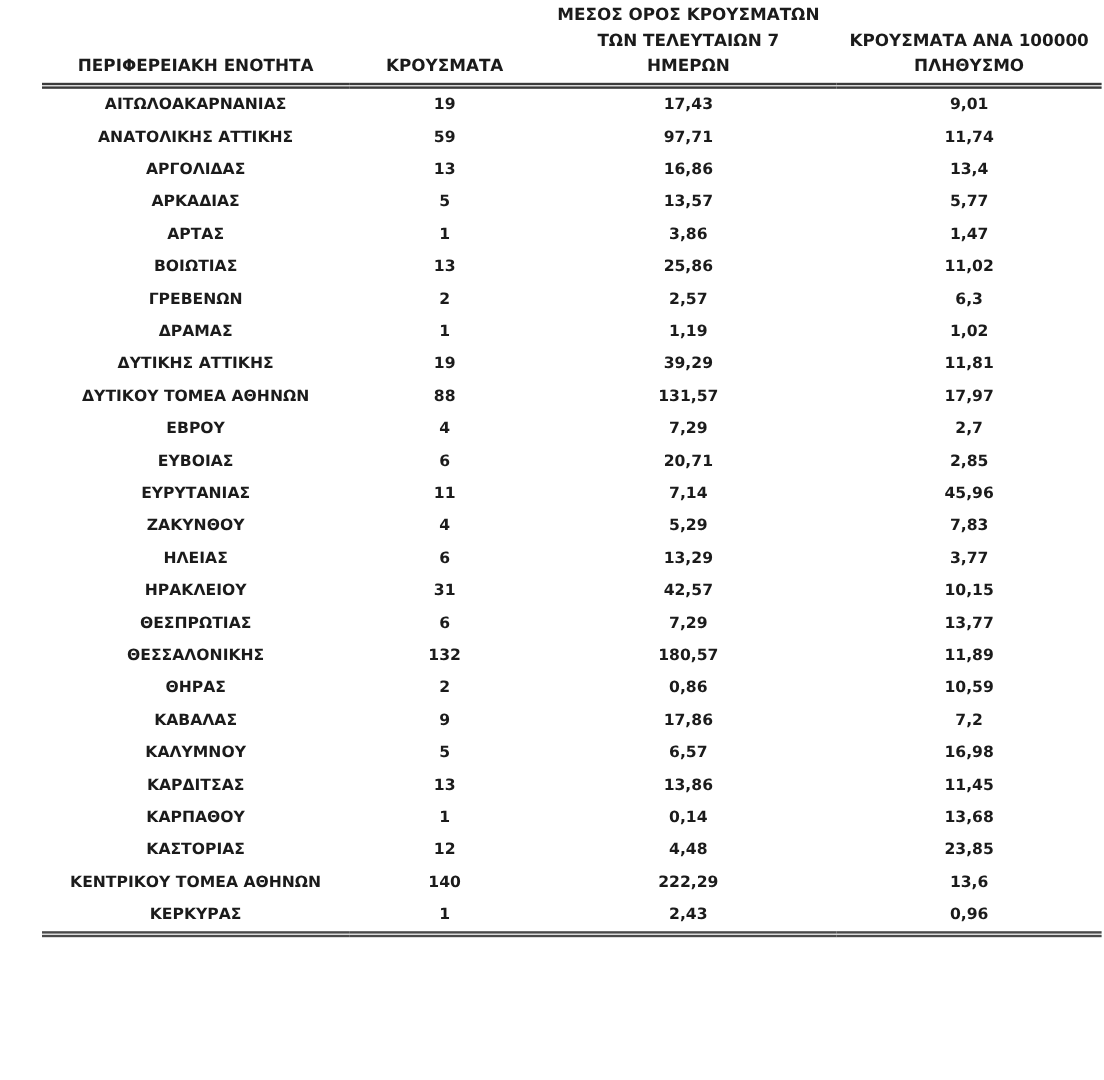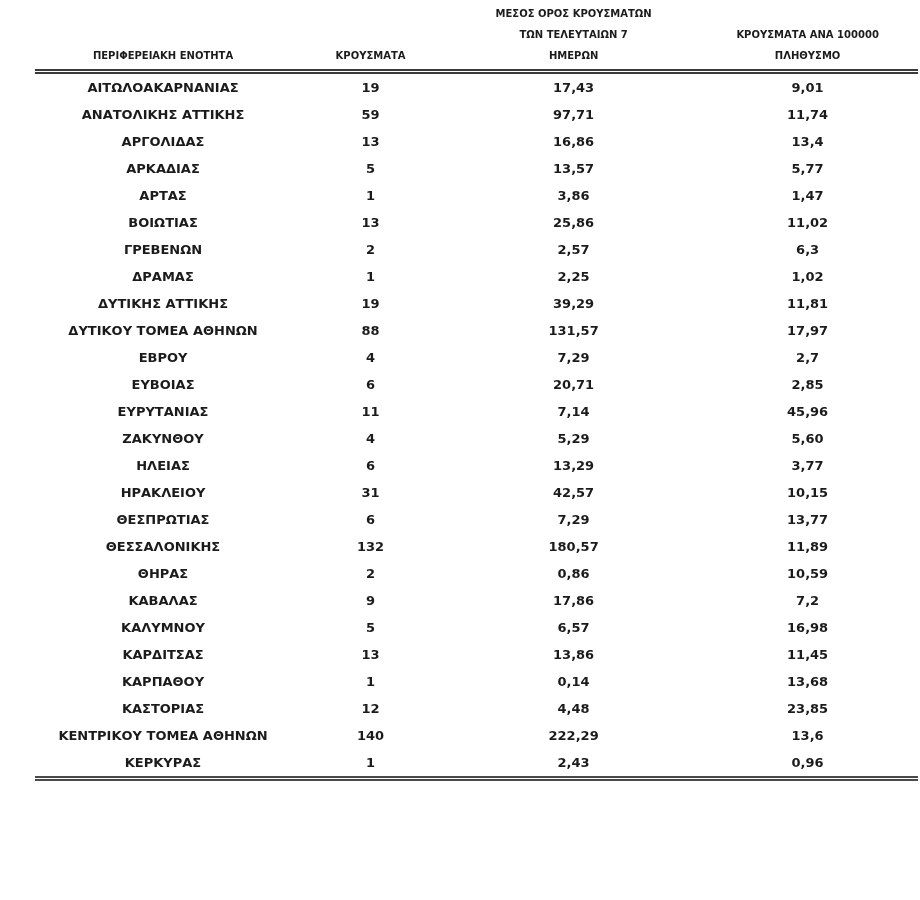--- a/index.html
+++ b/index.html
@@ -28,21 +28,21 @@
   }
   col.c1 { width: 29%; }
   col.c2 { width: 18%; }
   col.c3 { width: 28%; }
   col.c4 { width: 25%; }
 
   thead th {
     vertical-align: bottom;
     text-align: center;
     font-weight: bold;
-    font-size: 10px;
+    font-size: 14px;
     line-height: 21px;
     padding: 0 2px 3px 2px;
     border-bottom: 5px double #3a3a3a;
     color: #1b1b1b;
   }
   thead th .hline {
     display: block;
     white-space: nowrap;
   }
   tbody td {
@@ -138,21 +138,21 @@
   <tr>
     <td>ΓΡΕΒΕΝΩΝ</td>
     <td>2</td>
     <td>2,57</td>
     <td>6,3</td>
   </tr>
 
   <tr>
     <td>ΔΡΑΜΑΣ</td>
     <td>1</td>
-    <td>2,25</td>
+    <td>1,19</td>
     <td>1,02</td>
   </tr>
 
   <tr>
     <td>ΔΥΤΙΚΗΣ ΑΤΤΙΚΗΣ</td>
     <td>19</td>
     <td>39,29</td>
     <td>11,81</td>
   </tr>
 
@@ -181,21 +181,21 @@
     <td>ΕΥΡΥΤΑΝΙΑΣ</td>
     <td>11</td>
     <td>7,14</td>
     <td>45,96</td>
   </tr>
 
   <tr>
     <td>ΖΑΚΥΝΘΟΥ</td>
     <td>4</td>
     <td>5,29</td>
-    <td>5,60</td>
+    <td>7,83</td>
   </tr>
 
   <tr>
     <td>ΗΛΕΙΑΣ</td>
     <td>6</td>
     <td>13,29</td>
     <td>3,77</td>
   </tr>
 
 

